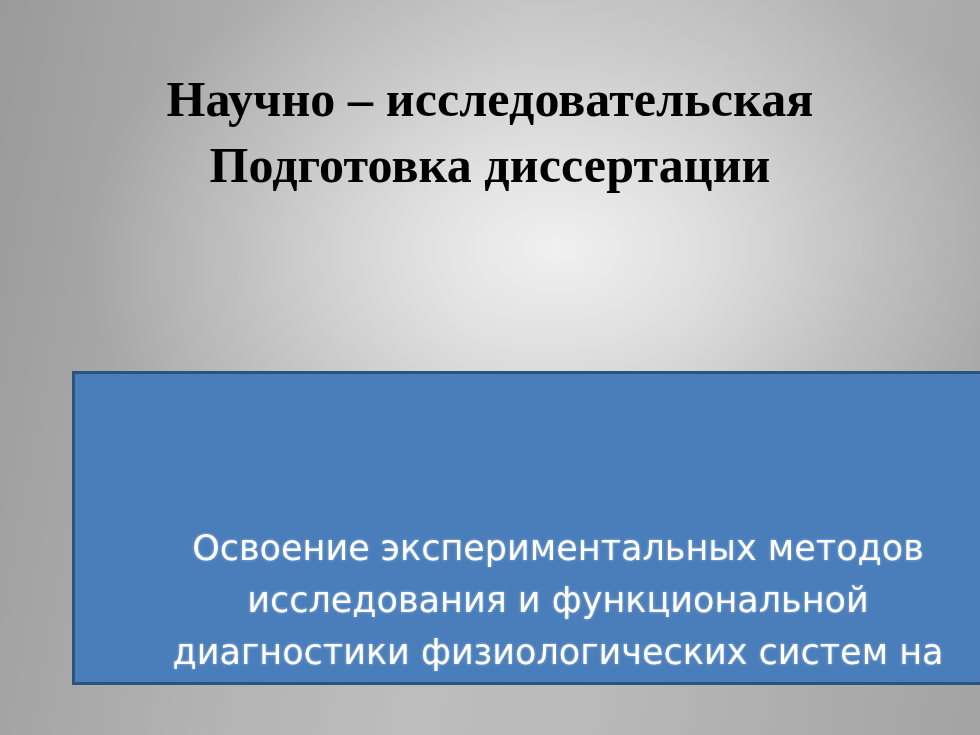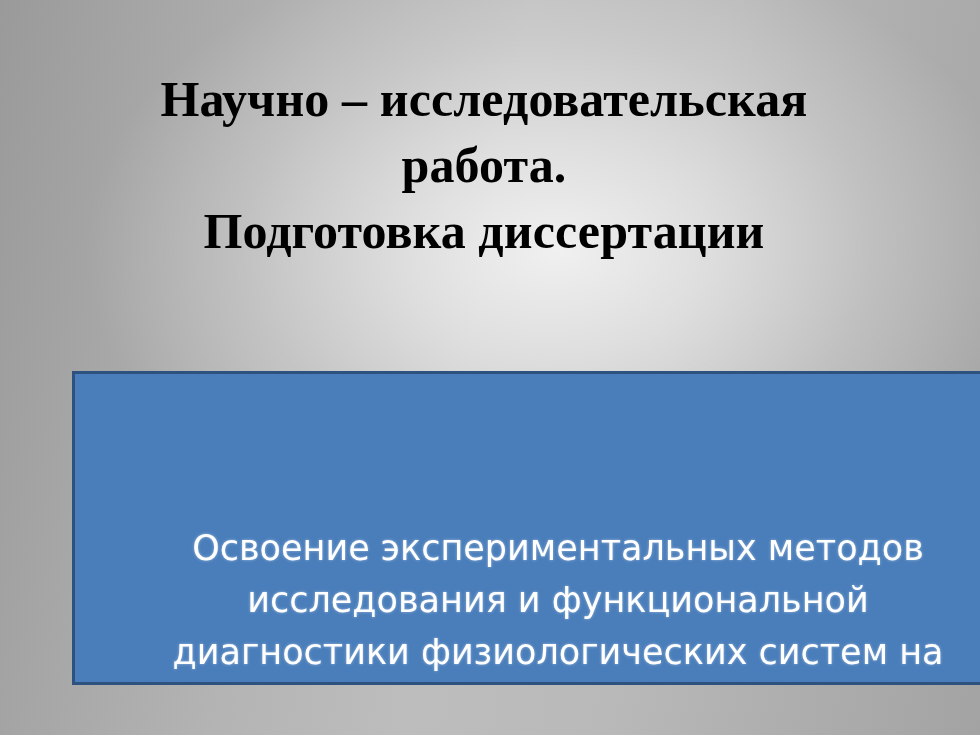--- a/index.html
+++ b/index.html
@@ -36,21 +36,21 @@
         #b3b3b3 30%,
         #bdbdbd 48%,
         #b9b9b9 66%,
         #aeaeae 82%,
         #a3a3a3 100%);
   }
 
   
   .title-block {
     position: absolute;
-    left: 56px;
+    left: 62px;
     top: 66px;
     width: 856px;
     text-align: center;
     color: #000000;
     font-family: "Liberation Serif", "DejaVu Serif", serif;
     font-weight: bold;
     font-size: 50px;
     line-height: 66px;
     letter-spacing: 0.1px;
     white-space: nowrap;
@@ -100,21 +100,20 @@
     color: #10213a;
   }
 </style>
 </head>
 <body>
 
 <div class="slide">
 
   <div class="title-block">
     <span class="title-line">Научно – исследовательская</span>
-    <span class="title-line">работа.</span>
     <span class="title-line">Подготовка диссертации</span>
   </div>
 
   <div class="content-box">
     <div class="content-text">
       <span class="content-line light">Освоение экспериментальных методов</span>
       <span class="content-line light">исследования и функциональной</span>
       <span class="content-line light">диагностики физиологических систем на</span>
     </div>
   </div>

